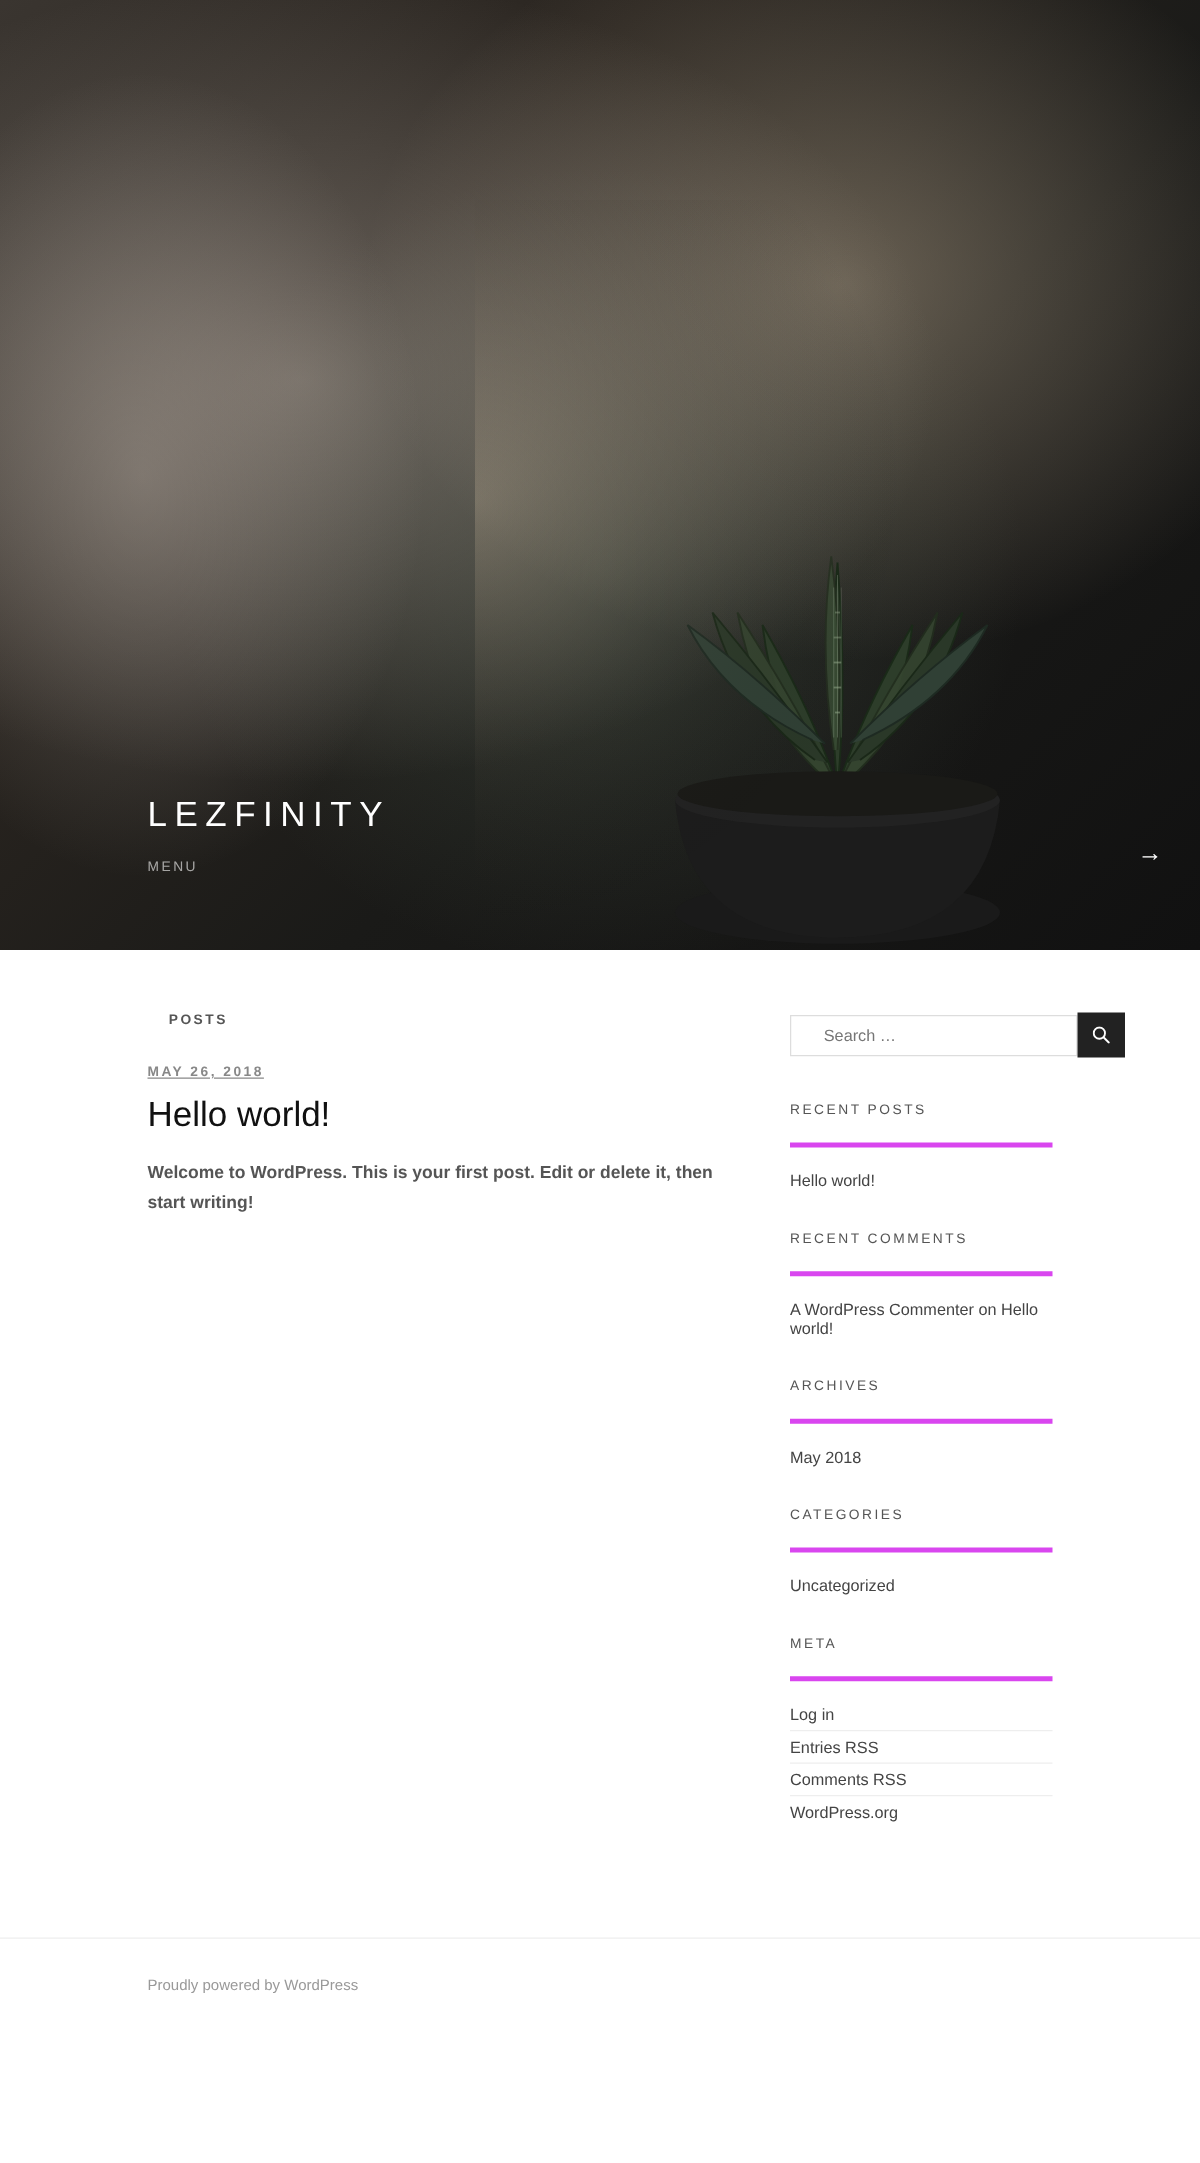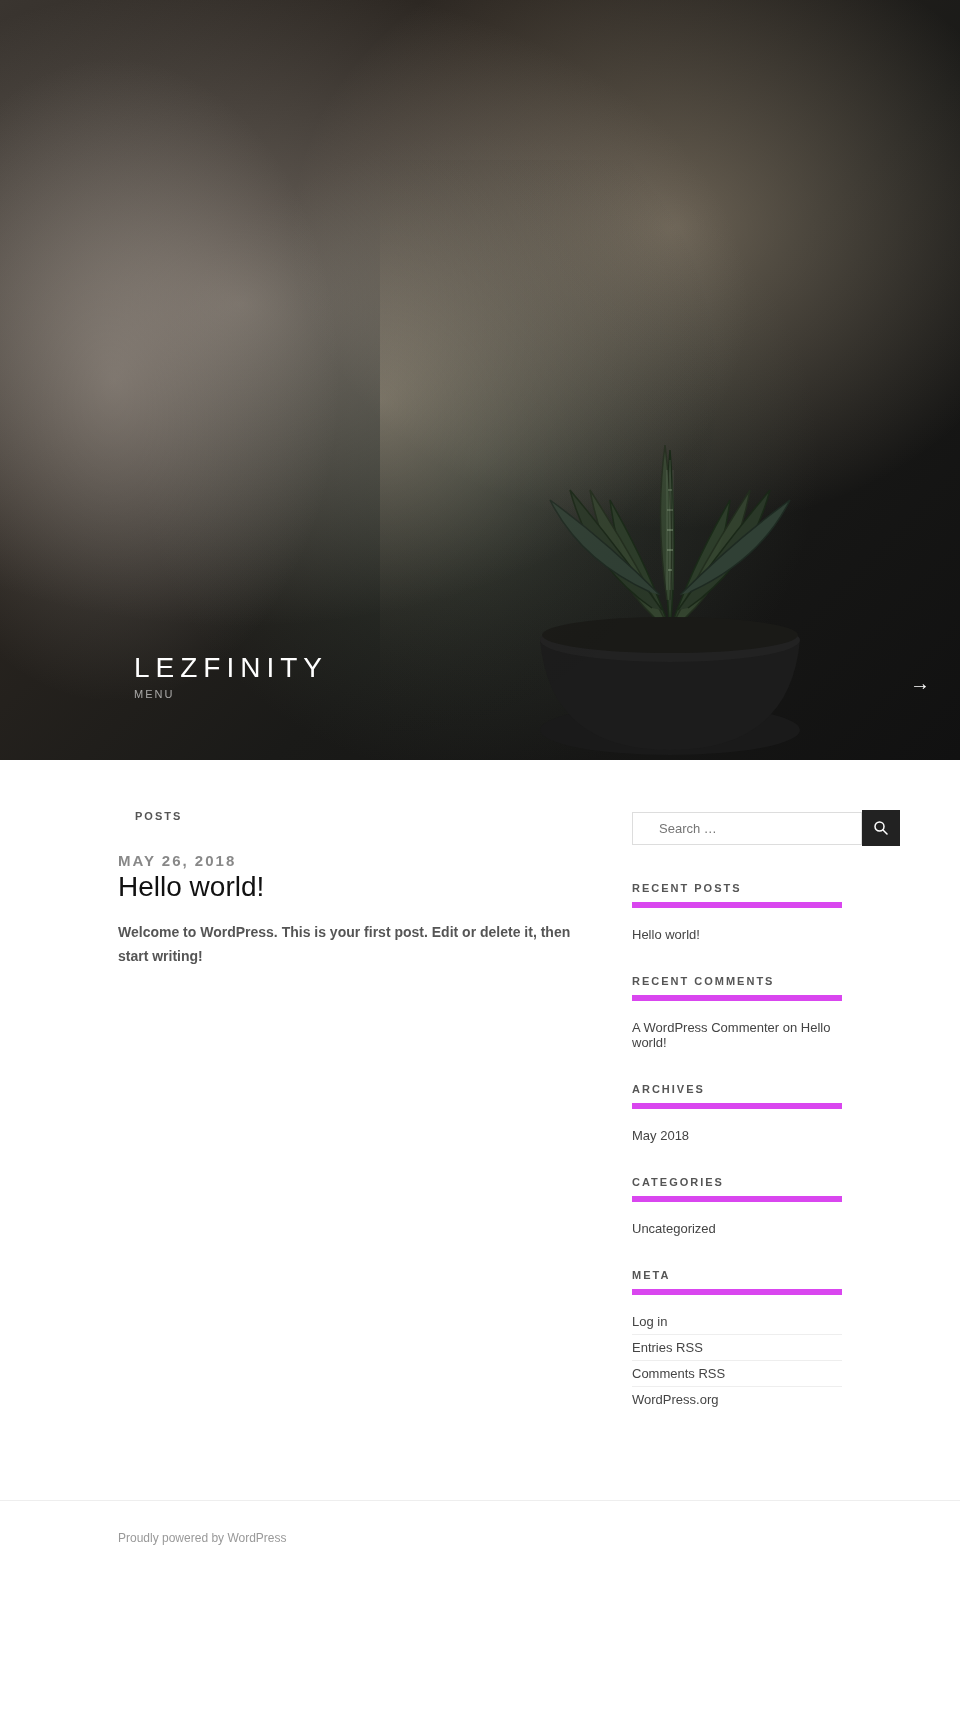--- a/index.html
+++ b/index.html
@@ -27,34 +27,34 @@
       position: absolute;
       left: 0;
       top: 0;
       width: 380px;
       height: 100%;
       background: radial-gradient(ellipse at 30% 50%, rgba(200,190,180,0.35) 0%, transparent 60%);
     }
     .hero-title-area {
       position: absolute;
       bottom: 60px;
-      left: 134px;
+      left: 118px;
     }
     .hero-title {
       font-size: 28px;
       font-weight: 300;
       letter-spacing: 6px;
       color: #fff;
       text-transform: uppercase;
     }
     .hero-subtitle {
       font-size: 11px;
       color: rgba(255,255,255,0.6);
       letter-spacing: 2px;
-      margin-top: 4px;
+      margin-top: 20px;
     }
     .hero-arrow {
       position: absolute;
       bottom: 65px;
       right: 30px;
       color: #fff;
       font-size: 20px;
       cursor: pointer;
     }
 
@@ -77,25 +77,27 @@
     .posts-label {
       font-size: 11px;
       font-weight: 700;
       letter-spacing: 2px;
       color: #555;
       text-transform: uppercase;
       margin-bottom: 30px;
       padding-left: 17px;
     }
     .post-date {
-      font-size: 15px;
+      font-size: 11px;
       font-weight: 700;
       letter-spacing: 2px;
       color: #888;
       text-transform: uppercase;
+      margin-bottom: 10px;
+      text-decoration: underline;
     }
     .post-title {
       font-size: 28px;
       font-weight: 400;
       color: #111;
       margin-bottom: 16px;
       line-height: 1.3;
     }
     .post-title a {
       text-decoration: none;
@@ -133,27 +135,27 @@
       display: flex;
       align-items: center;
       justify-content: center;
     }
 
     .sidebar-section {
       margin-bottom: 28px;
     }
     .sidebar-section-title {
       font-size: 11px;
-      font-weight: 700;
+      font-weight: 400;
       letter-spacing: 2px;
       color: #555;
       text-transform: uppercase;
       margin-bottom: 14px;
-      padding-bottom: 8px;
-      border-bottom: 6px solid #d946ef;
+      padding-bottom: 20px;
+      border-bottom: 4px solid #d946ef;
     }
     .sidebar-link {
       display: block;
       font-size: 13px;
       color: #444;
       text-decoration: none;
       padding: 5px 0;
       border-bottom: 1px solid #eee;
     }
     .sidebar-link:last-child {

